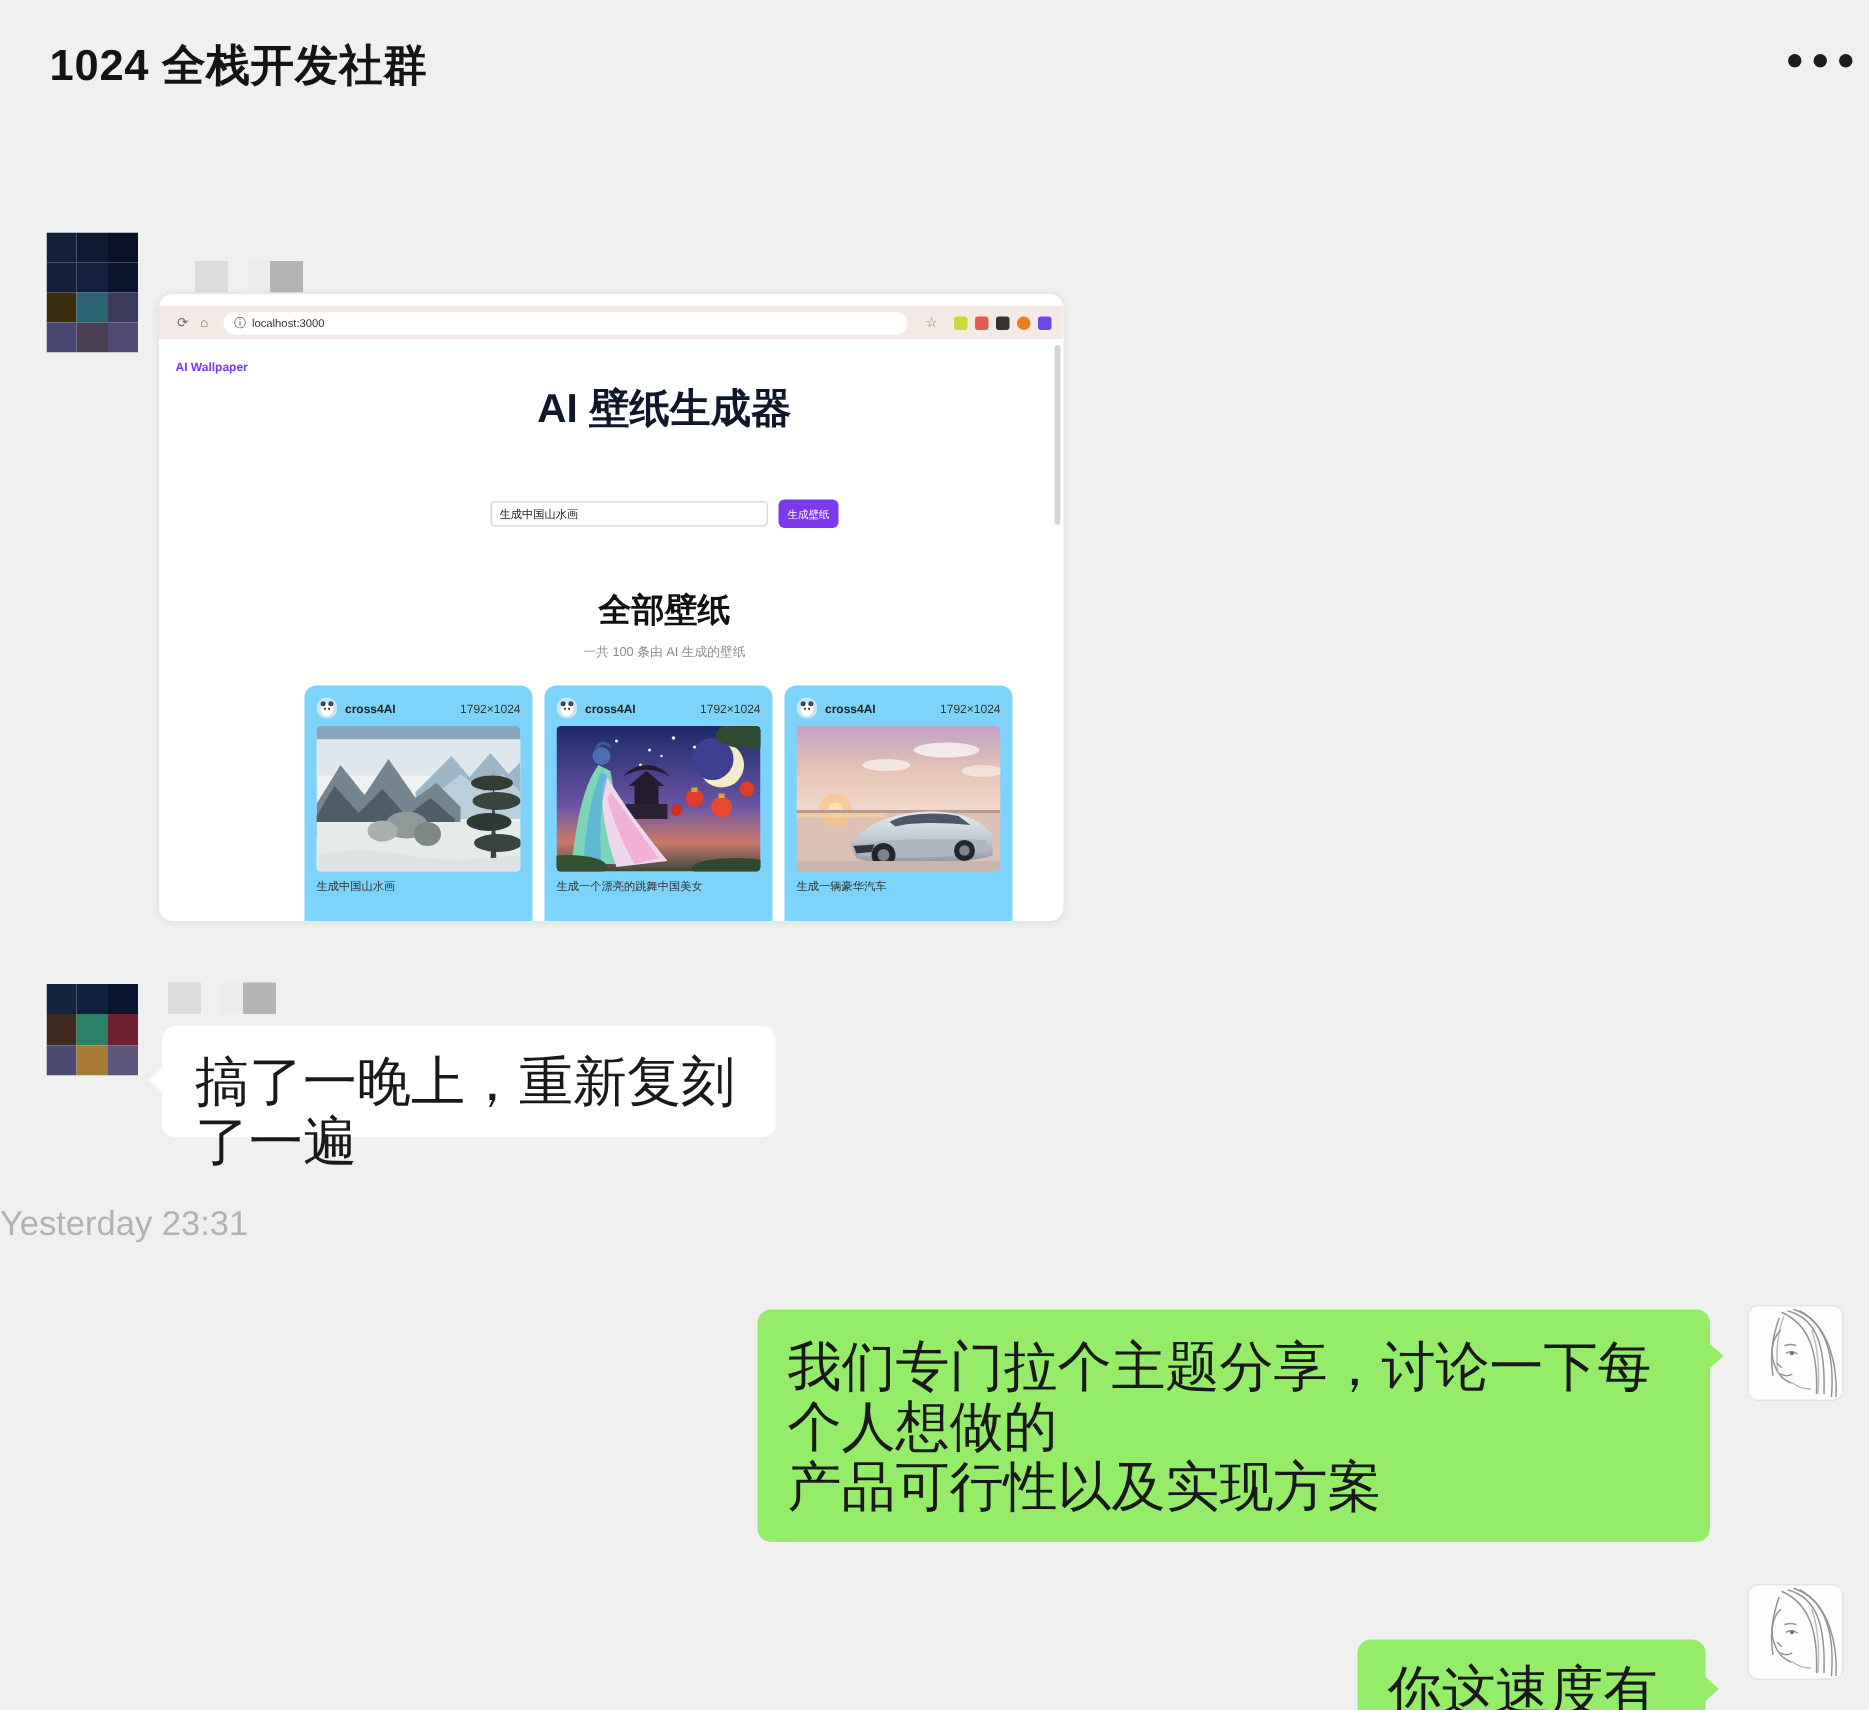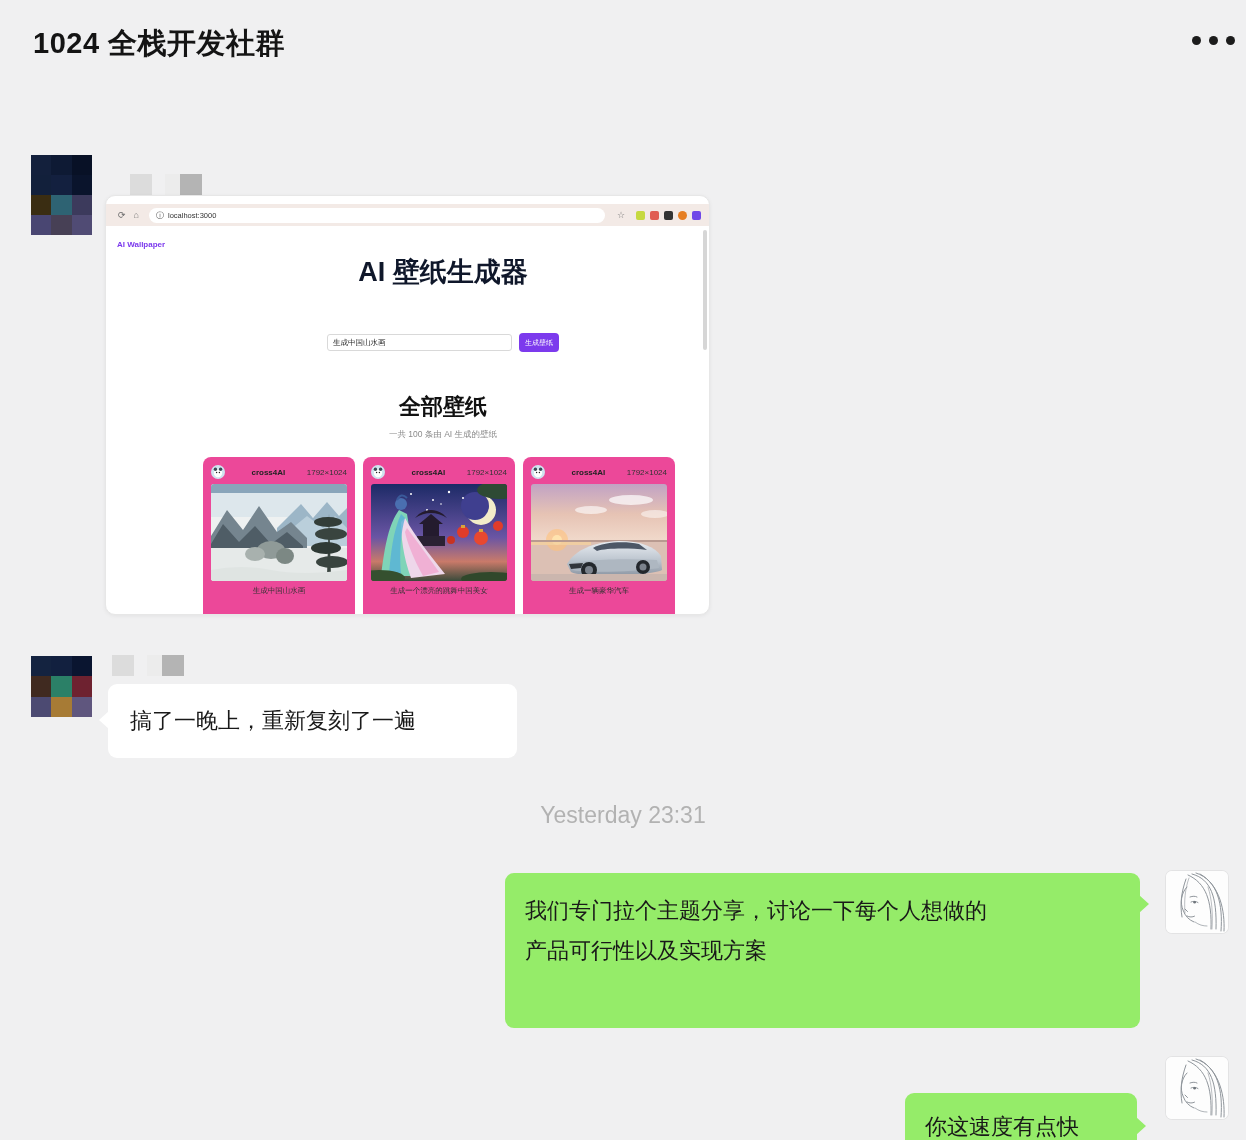--- a/index.html
+++ b/index.html
@@ -51,39 +51,39 @@
   .nav-brand { position:absolute; left:11px; top:44px; font-size:8px; font-weight:600; color:#7c3aed; }
   .page { position:absolute; left:102px; top:30px; width:470px; text-align:center; }
   .pg-h1 { margin-top:28px; font-size:27px; font-weight:700; color:#0f172a; }
   .pg-sub { margin-top:8px; font-size:10.5px; color:#4b4b4b; }
   .gen-row { margin-top:43px; display:flex; justify-content:center; align-items:center; gap:7px; }
   .gen-input { width:185px; height:17px; border:1px solid #d9d9d9; border-radius:3px; font-size:7.5px; color:#222; padding:0 5px; background:#fff; font-family:inherit; }
   .gen-btn { width:40px; height:19px; background:#7c3aed; color:#fff; font-size:7px; border:none; border-radius:4px; cursor:pointer; font-family:inherit; }
   .pg-h2 { margin-top:40px; font-size:22px; font-weight:700; color:#111; }
   .pg-sub2 { margin-top:7px; font-size:8.5px; color:#8a8a8a; }
   .cards { margin-top:16px; margin-left:-5px; display:flex; gap:8px; }
-  .card { width:152px; height:170px; background:#ec4899; border-radius:8px; padding:8px; text-align:center; }
+  .card { width:152px; height:170px; background:#7dd3fc; border-radius:8px; padding:8px; text-align:left; }
   .card-head { display:flex; align-items:center; }
   .card-head svg { flex:0 0 auto; }
   .card-author { font-size:8px; font-weight:700; color:#222; margin-left:5px; flex:1; }
   .card-dims { font-size:8px; color:#333; }
   .card-img { width:136px; height:97px; border-radius:3px; margin-top:5px; overflow:hidden; display:block; }
   .card-cap { font-size:7.5px; color:#333; margin-top:5px; white-space:nowrap; overflow:hidden; }
 
   
-  .bubble { position:absolute; border-radius:9px; font-size:22px; color:#191919; line-height:40px; }
+  .bubble { position:absolute; border-radius:9px; font-size:36px; color:#191919; line-height:40px; }
   .bubble .tail { position:absolute; width:0; height:0; }
   .white-b { background:#fff; left:108px; top:684px; width:409px; height:74px; padding:17px 22px; }
   .white-b .tail { left:-9px; top:27px; border-top:9px solid transparent; border-bottom:9px solid transparent; border-right:10px solid #fff; }
   .green-1 { background:#95ec69; left:505px; top:873px; width:635px; height:155px; padding:18px 20px; }
   .green-1 .tail { right:-9px; top:22px; border-top:9px solid transparent; border-bottom:9px solid transparent; border-left:10px solid #95ec69; }
   .green-2 { background:#95ec69; left:905px; top:1093px; width:232px; height:68px; padding:14px 20px; }
   .green-2 .tail { right:-9px; top:24px; border-top:9px solid transparent; border-bottom:9px solid transparent; border-left:10px solid #95ec69; }
 
-  .timestamp { position:absolute; left:0; top:802px; width:1246px; text-align:center; font-size:23px; color:#b2b2b2; }
+  .timestamp { position:absolute; left:0; top:802px; width:1246px; font-size:23px; color:#b2b2b2; }
 </style>
 </head>
 <body>
 
 <div class="app">
 
   <div class="chat-title">1024 全栈开发社群</div>
   <div class="menu-dots">
       <span></span>
       <span></span>

